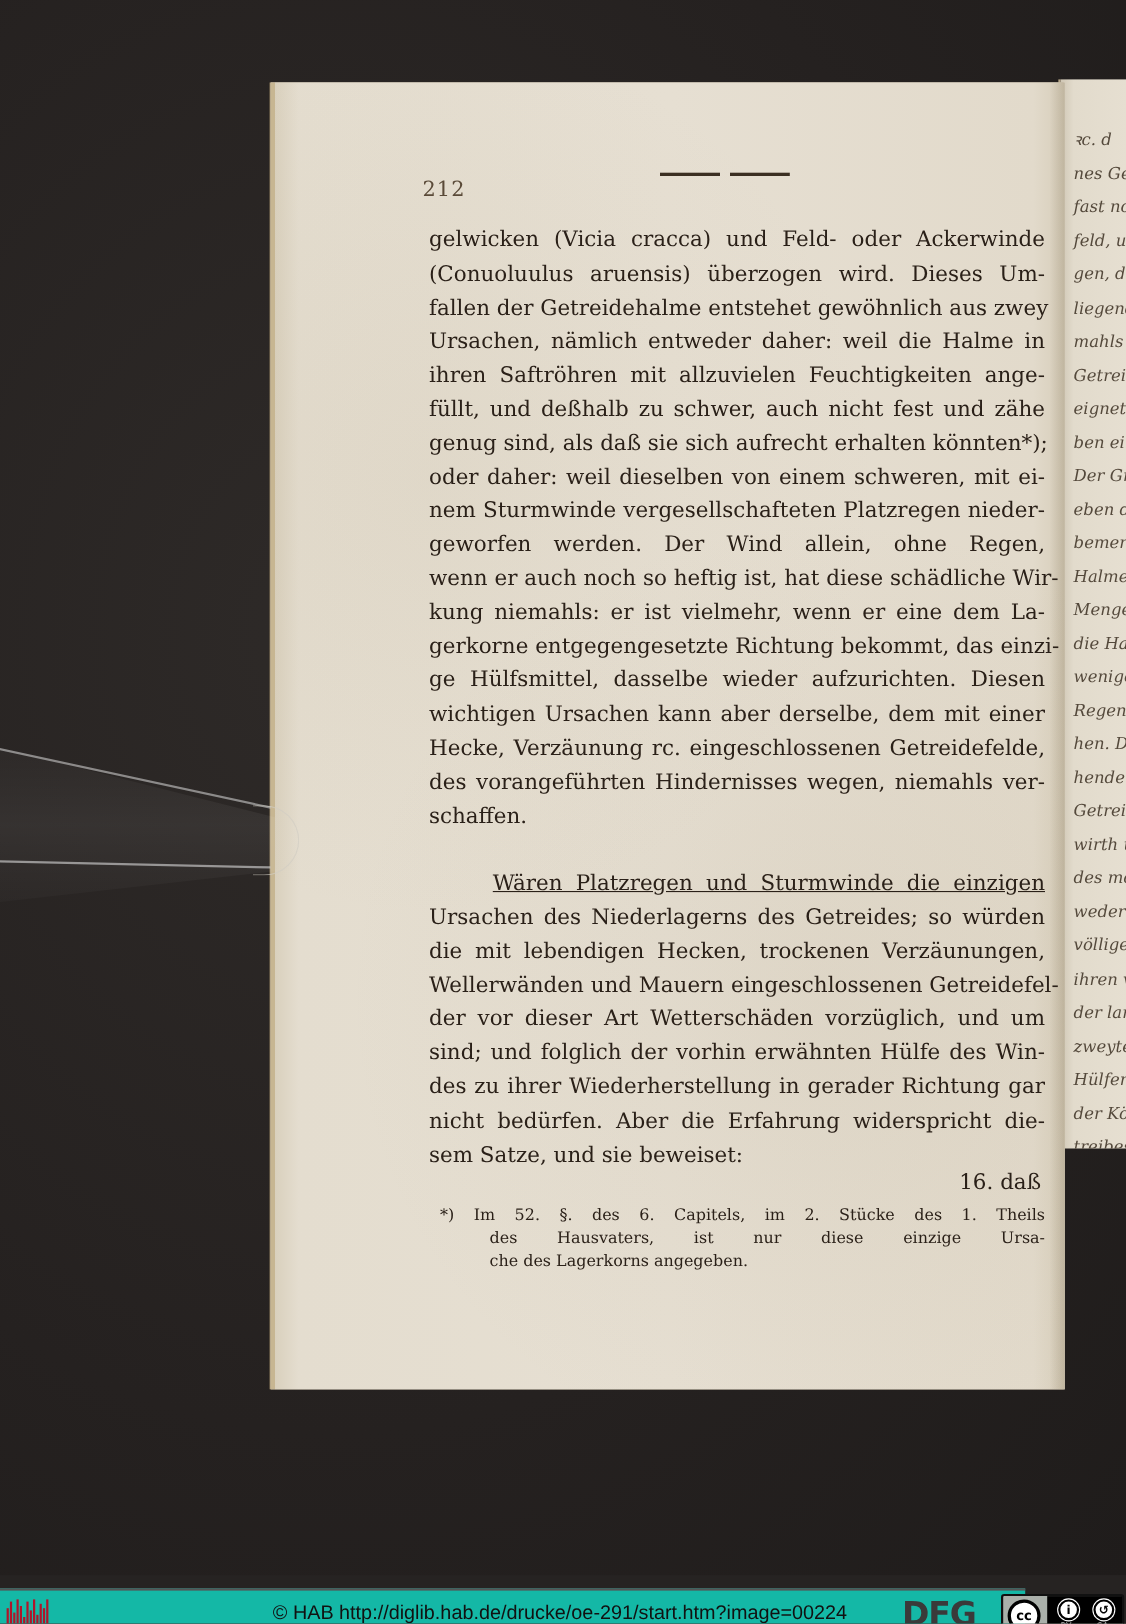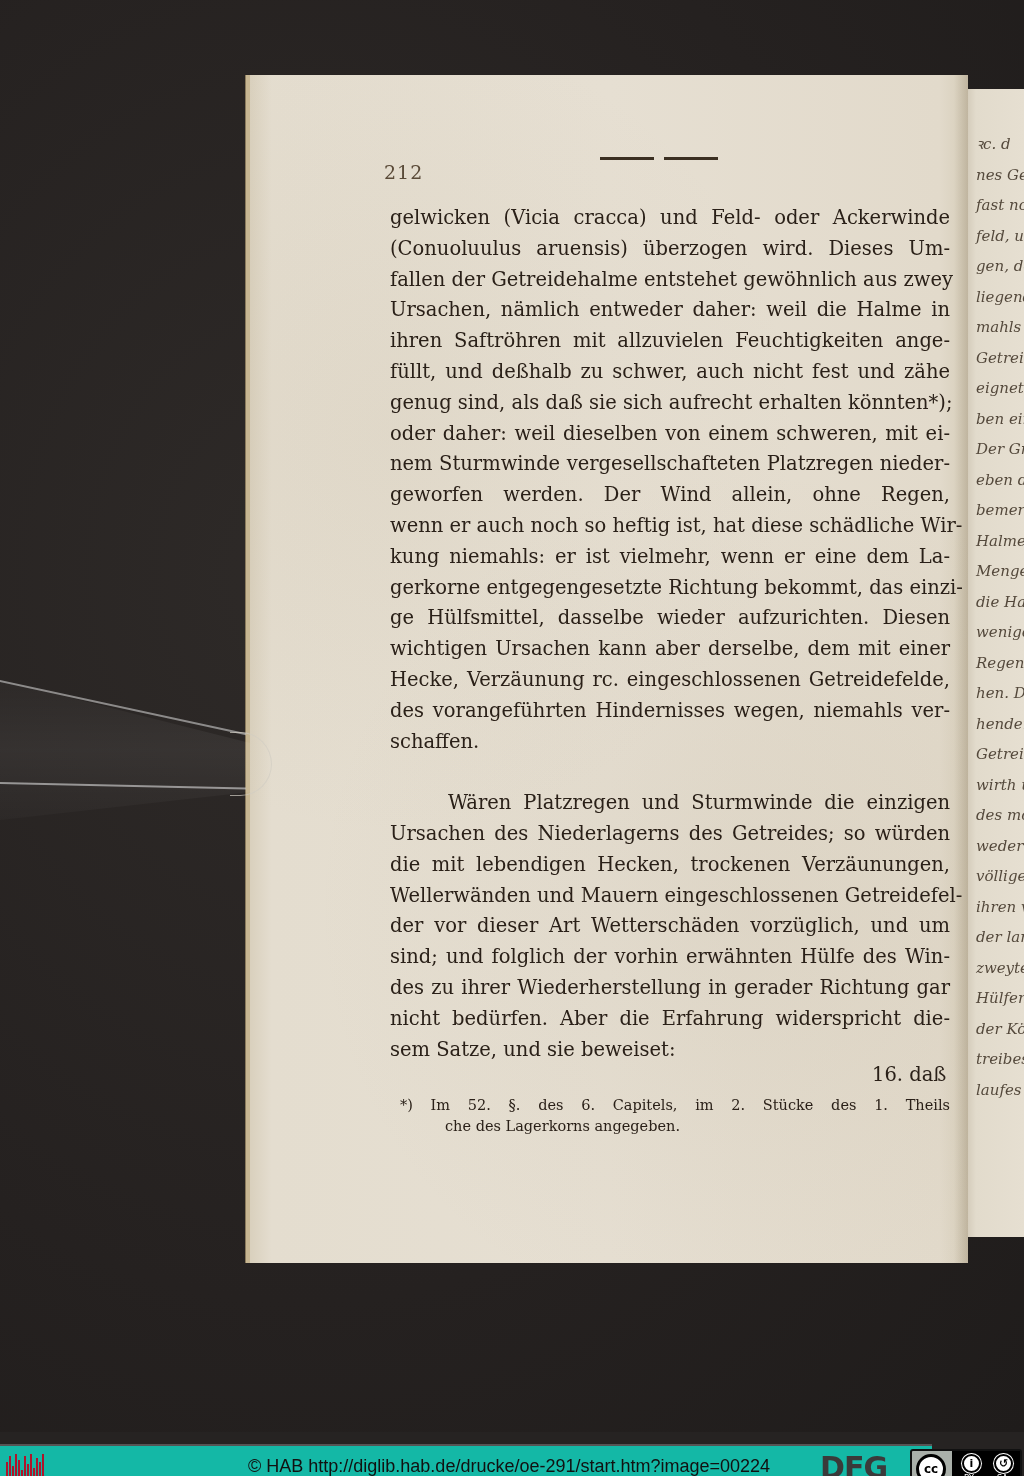--- a/index.html
+++ b/index.html
@@ -6,21 +6,21 @@
   html, body { width: 1024px; height: 1476px; overflow: hidden; background: #262322; }
   body { position: relative; font-family: "DejaVu Serif", serif; }
 
   
   .scan-area {
     position: absolute; left: 0; top: 0; width: 1024px; height: 1432px;
     background:
       radial-gradient(ellipse at 30% 40%, #2e2a28 0%, #252120 60%, #1f1c1b 100%);
   }
   .next-page-clip {
-    position: absolute; left: 962px; top: 89px; width: 62px; height: 1148px; overflow: hidden;
+    position: absolute; left: 962px; top: 72px; width: 62px; height: 972px; overflow: hidden;
   }
   .next-page-inner {
     position: absolute; left: 0; top: 0; width: 62px; height: 1262px;
     background: linear-gradient(90deg, #cfc6b4 0%, #e2dbcc 20%, #e6dfd1 100%);
     border-left: 2px solid #b9a98a;
   }
   .next-page-lines {
     position: absolute; left: 14px; top: 40px; width: 60px;
     font-family: "DejaVu Serif", serif; font-size: 15px; line-height: 30.5px;
     color: #3b2f22; font-style: italic; white-space: nowrap; opacity: 0.85;
@@ -55,21 +55,21 @@
   .body-text {
     position: absolute; left: 140px; top: 128px; width: 560px;
     font-family: "DejaVu Serif", serif; font-size: 19.5px; line-height: 30.8px;
     color: #2a2018; text-align: justify;
   }
   .body-text .line {
     display: block; height: 30.8px; white-space: nowrap;
     text-align-last: justify; text-align: justify;
   }
   .body-text .line.last { text-align-last: left; }
-  .body-text .line.indent { padding-left: 58px; }
+  .body-text .line.indent { padding-left: 58px; text-decoration: underline; }
   .para-gap { height: 30.8px; }
 
   .catchword {
     position: absolute; left: 622px; top: 988px;
     font-family: "DejaVu Serif", serif; font-size: 19.5px; color: #2a2018;
   }
 
   .footnote {
     position: absolute; left: 150px; top: 1020px; width: 550px;
     font-family: "DejaVu Serif", serif; font-size: 14.5px; line-height: 21px; color: #2a2018;
@@ -225,20 +225,21 @@
         <span class="line ">des zu ihrer Wiederherstellung in gerader Richtung gar</span>
         <span class="line ">nicht bedürfen. Aber die Erfahrung widerspricht die-</span>
         <span class="line last">sem Satze, und sie beweiset:</span>
       </div>
   </div>
 
   <div class="catchword">16. daß</div>
 
   <div class="footnote">
     <span class="fn-line">*) Im 52. §. des 6. Capitels, im 2. Stücke des 1. Theils</span>
+    <span class="fn-line cont">des Hausvaters, ist nur diese einzige Ursa-</span>
     <span class="fn-line cont last">che des Lagerkorns angegeben.</span>
   </div>
 </div>
 
 <div class="clip">
   <div class="blade"></div>
   <div class="edge-top"></div>
   <div class="edge-bottom"></div>
   <div class="tip"></div>
 </div>

